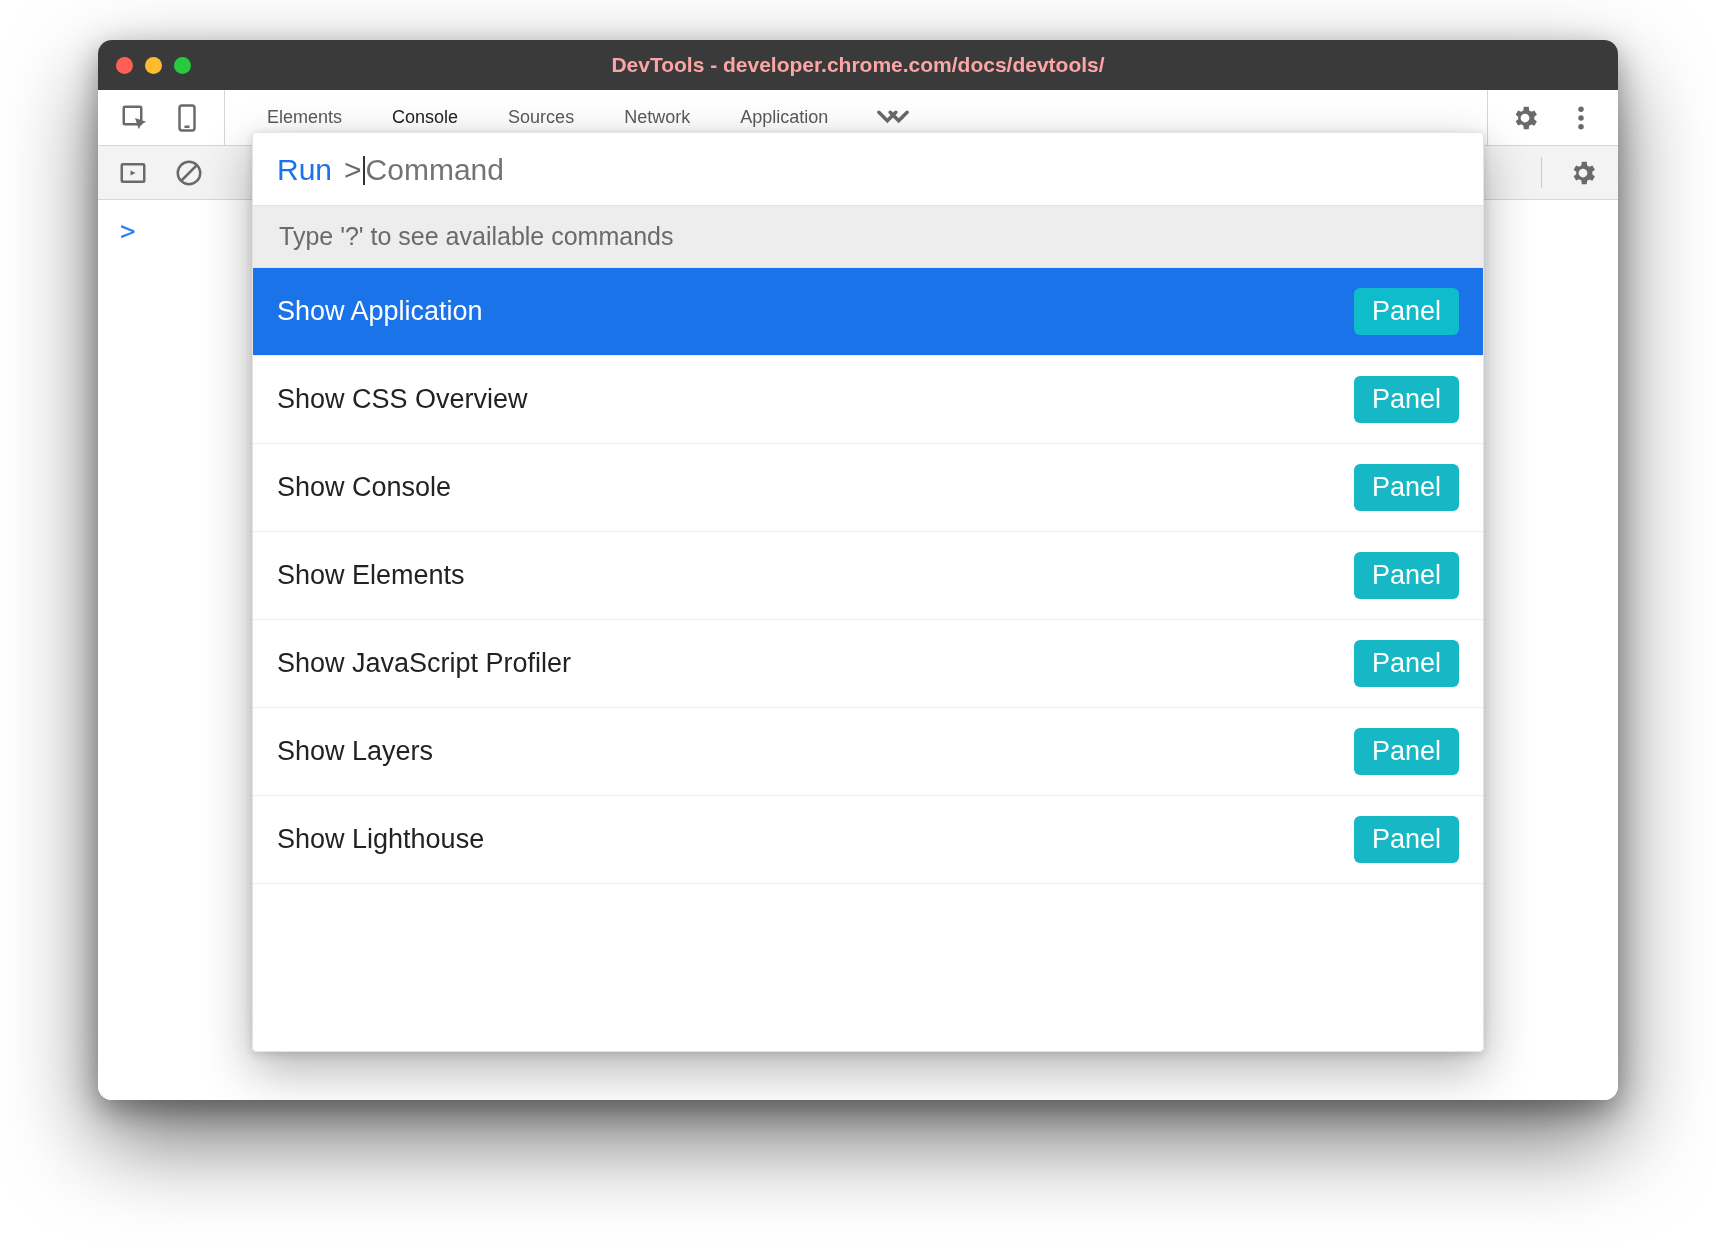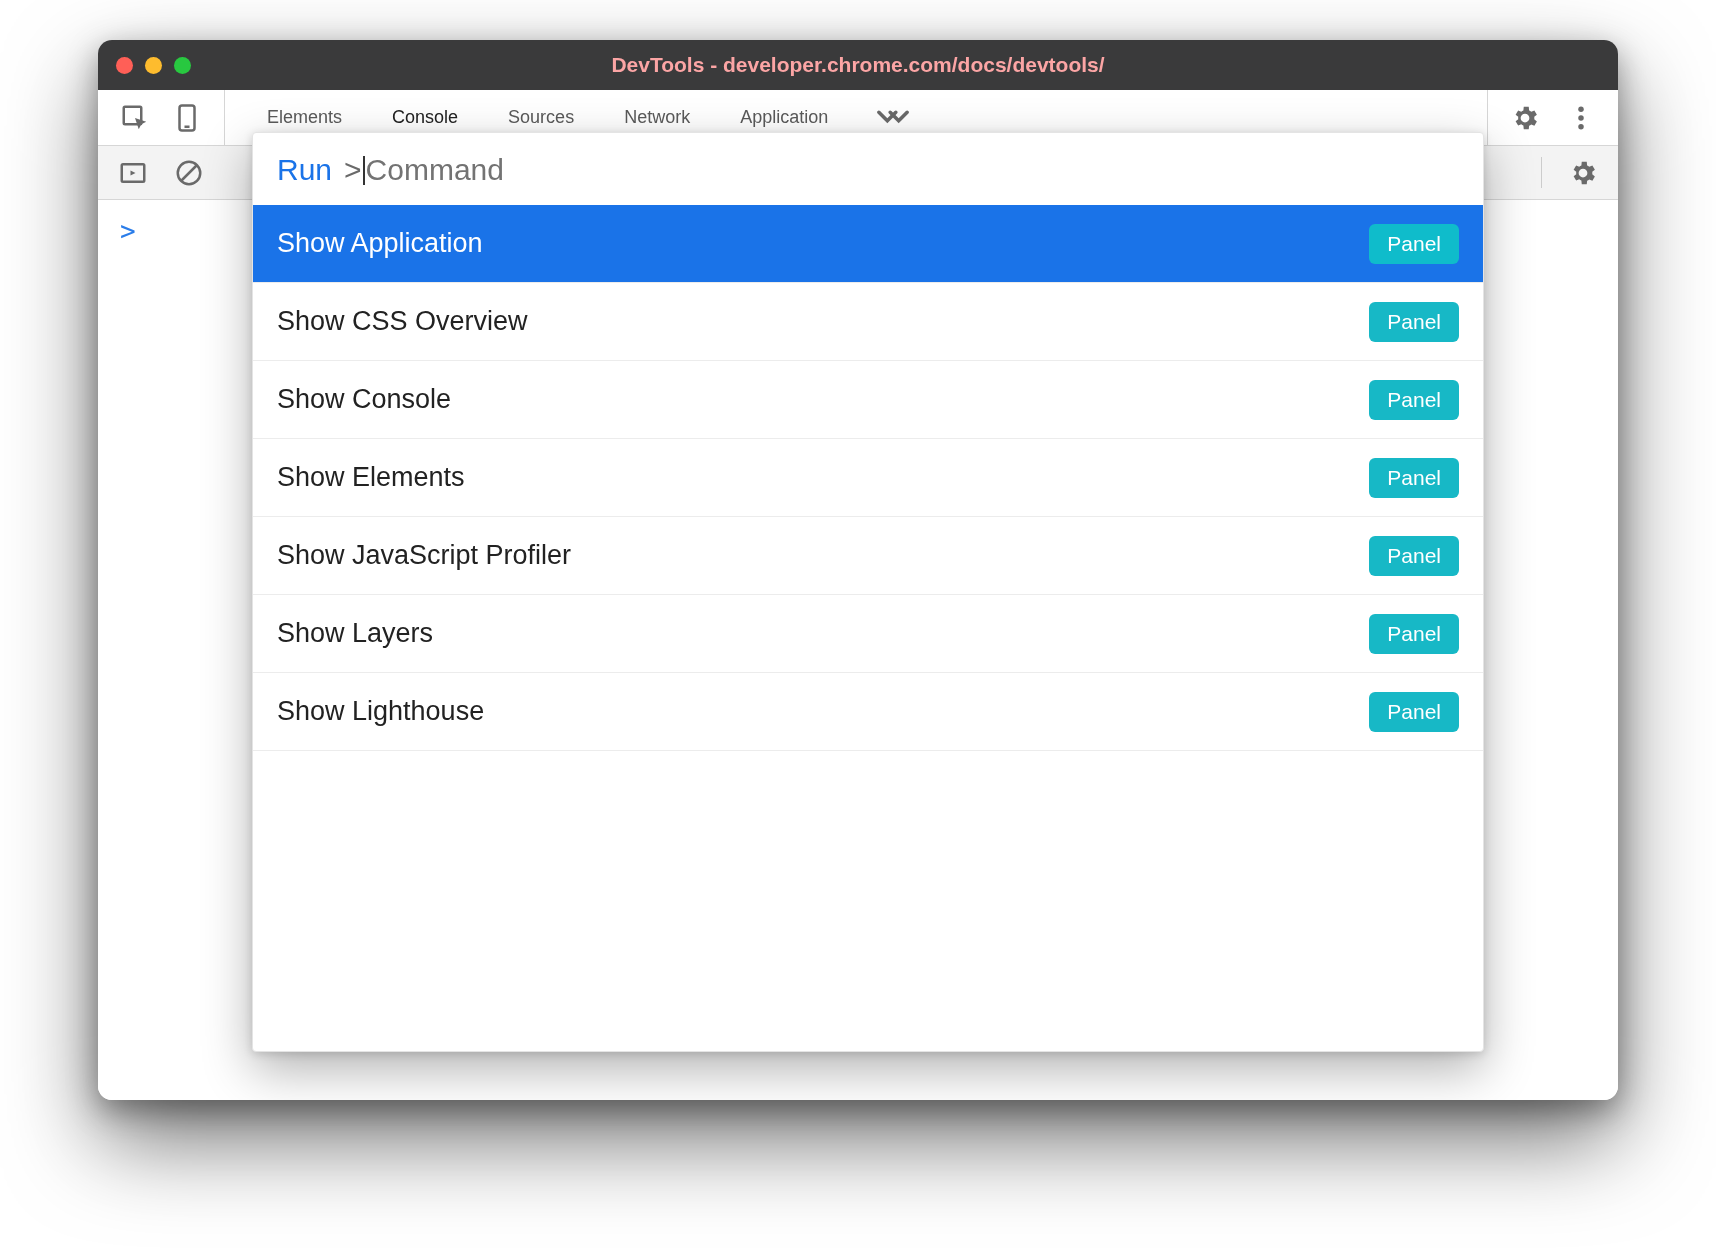--- a/index.html
+++ b/index.html
@@ -137,31 +137,31 @@
     border-top: 1px solid #e2e2e2;
     border-bottom: 1px solid #e2e2e2;
     padding: 16px 26px;
     font-size: 25px;
     color: #6a6a6a;
   }
   .cmd-list { flex:1; overflow:hidden; }
   .cmd-item {
     display:flex; align-items:center; justify-content:space-between;
     padding: 0 24px;
-    height: 78px;
+    height: 88px;
     font-size: 27px;
     color:#222;
     border-bottom:1px solid #ececec;
     cursor:pointer;
   }
   .cmd-item.selected { background:#1a73e8; color:#fff; }
   .badge {
     background:#17b8c6;
     color:#fff;
-    font-size:21px;
+    font-size:27px;
     padding: 8px 18px;
     border-radius:6px;
     font-weight:500;
   }
   .cmd-item.selected .badge { background:#0fbccb; }
 </style>
 </head>
 <body>
 
 <div class="window">
@@ -245,20 +245,21 @@
   <div class="console-body">
     <span class="prompt-chevron">&gt;</span>
   </div>
 
   <div class="command-menu">
     <div class="cmd-input-row">
       <span class="cmd-run">Run</span>
       <span class="cmd-caret">&gt;</span>
       <span class="cmd-placeholder">Command</span>
     </div>
+    <div class="cmd-hint">Type '?' to see available commands</div>
     <div class="cmd-list" id="cmd-list">
         <div class="cmd-item selected">
           <span>Show Application</span>
           <span class="badge">Panel</span>
         </div>
         <div class="cmd-item">
           <span>Show CSS Overview</span>
           <span class="badge">Panel</span>
         </div>
         <div class="cmd-item">

